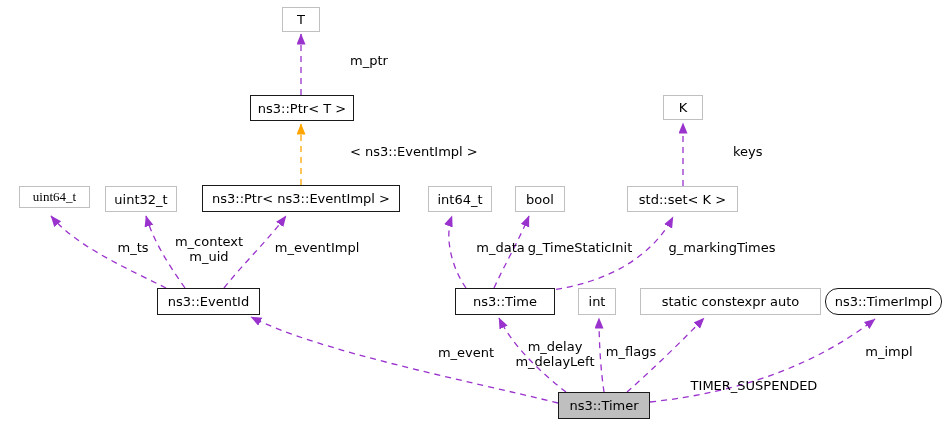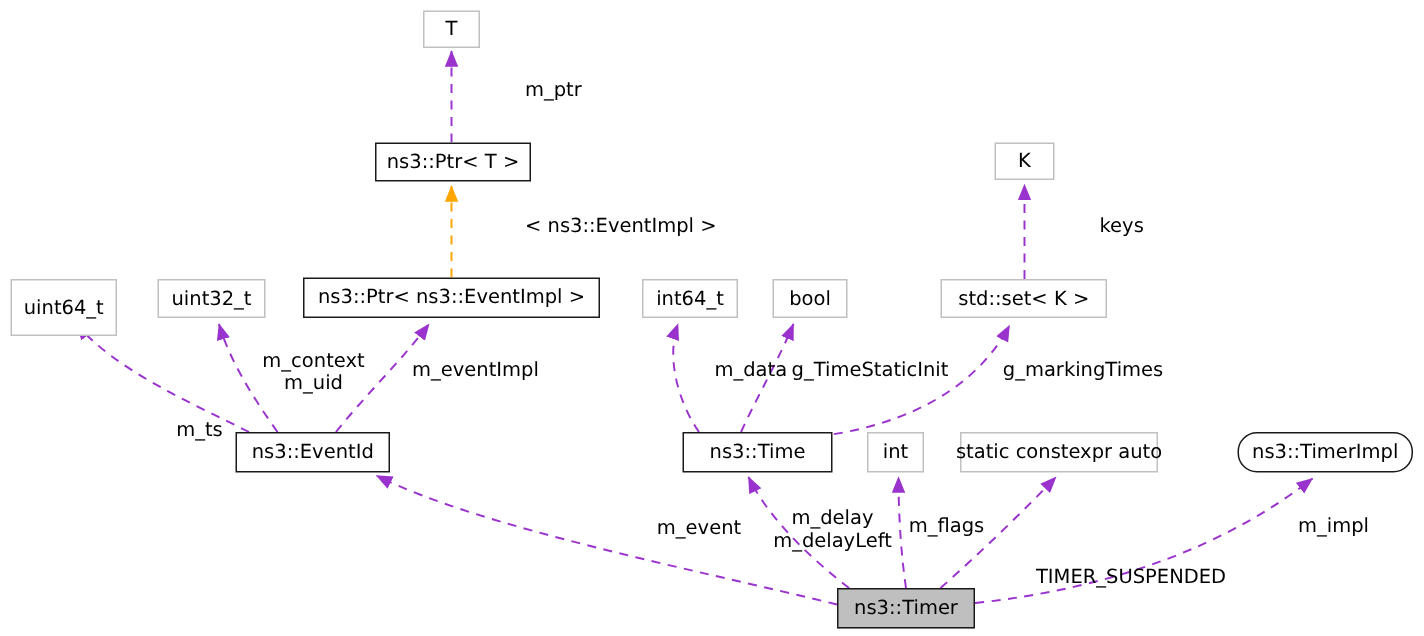--- a/index.html
+++ b/index.html
@@ -70,21 +70,21 @@
   <div id="labels-layer">
       <div class="edge-label left" style="left: 306px; top: 61px;">
         <div>m_ptr</div>
       </div>
       <div class="edge-label left" style="left: 306px; top: 152px;">
         <div>&lt; ns3::EventImpl &gt;</div>
       </div>
       <div class="edge-label left" style="left: 689px; top: 152px;">
         <div>keys</div>
       </div>
-      <div class="edge-label" style="left: 133px; top: 248px; margin-top: 40px;">
+      <div class="edge-label" style="left: 133px; top: 248px;">
         <div>m_ts</div>
       </div>
       <div class="edge-label" style="left: 209px; top: 249px;">
         <div>m_context</div>
         <div>m_uid</div>
       </div>
       <div class="edge-label" style="left: 317px; top: 248px;">
         <div>m_eventImpl</div>
       </div>
       <div class="edge-label" style="left: 487px; top: 248px; padding-left: 27px;">
@@ -110,26 +110,26 @@
         <div>TIMER_SUSPENDED</div>
       </div>
       <div class="edge-label" style="left: 889px; top: 352px;">
         <div>m_impl</div>
       </div>
     </div>
   <div id="nodes-layer">
       <div class="node light" style="left: 282px; top: 7px; width: 38px; height: 25px;">T</div>
       <div class="node bold" style="left: 250px; top: 95px; width: 104px; height: 26px;">ns3::Ptr&lt; T &gt;</div>
       <div class="node bold" style="left: 202px; top: 185px; width: 198px; height: 27px;">ns3::Ptr&lt; ns3::EventImpl &gt;</div>
-      <div class="node light" style="left: 7px; top: 186px; width: 71px; height: 38px;">uint64_t</div>
+      <div class="node light" style="left: 19px; top: 186px; width: 71px; height: 22px; font-family: Liberation Serif, serif;">uint64_t</div>
       <div class="node light" style="left: 105px; top: 186px; width: 72px; height: 26px;">uint32_t</div>
       <div class="node light" style="left: 428px; top: 186px; width: 64px; height: 26px;">int64_t</div>
       <div class="node light" style="left: 515px; top: 186px; width: 50px; height: 26px;">bool</div>
       <div class="node light" style="left: 627px; top: 186px; width: 111px; height: 26px;">std::set&lt; K &gt;</div>
       <div class="node light" style="left: 663px; top: 95px; width: 40px; height: 25px;">K</div>
       <div class="node bold" style="left: 157px; top: 288px; width: 103px; height: 27px;">ns3::EventId</div>
       <div class="node bold" style="left: 455px; top: 288px; width: 100px; height: 27px;">ns3::Time</div>
       <div class="node light" style="left: 578px; top: 288px; width: 38px; height: 27px;">int</div>
-      <div class="node light" style="left: 640px; top: 288px; width: 132px; height: 27px;">static constexpr auto</div>
+      <div class="node light" style="left: 640px; top: 288px; width: 181px; height: 27px;">static constexpr auto</div>
       <div class="node bold" style="left: 825px; top: 288px; width: 117px; height: 27px; border-radius: 13px;">ns3::TimerImpl</div>
       <div class="node filled" style="left: 558px; top: 392px; width: 92px; height: 27px;">ns3::Timer</div>
     </div>
 </div>
 
 </body></html>

